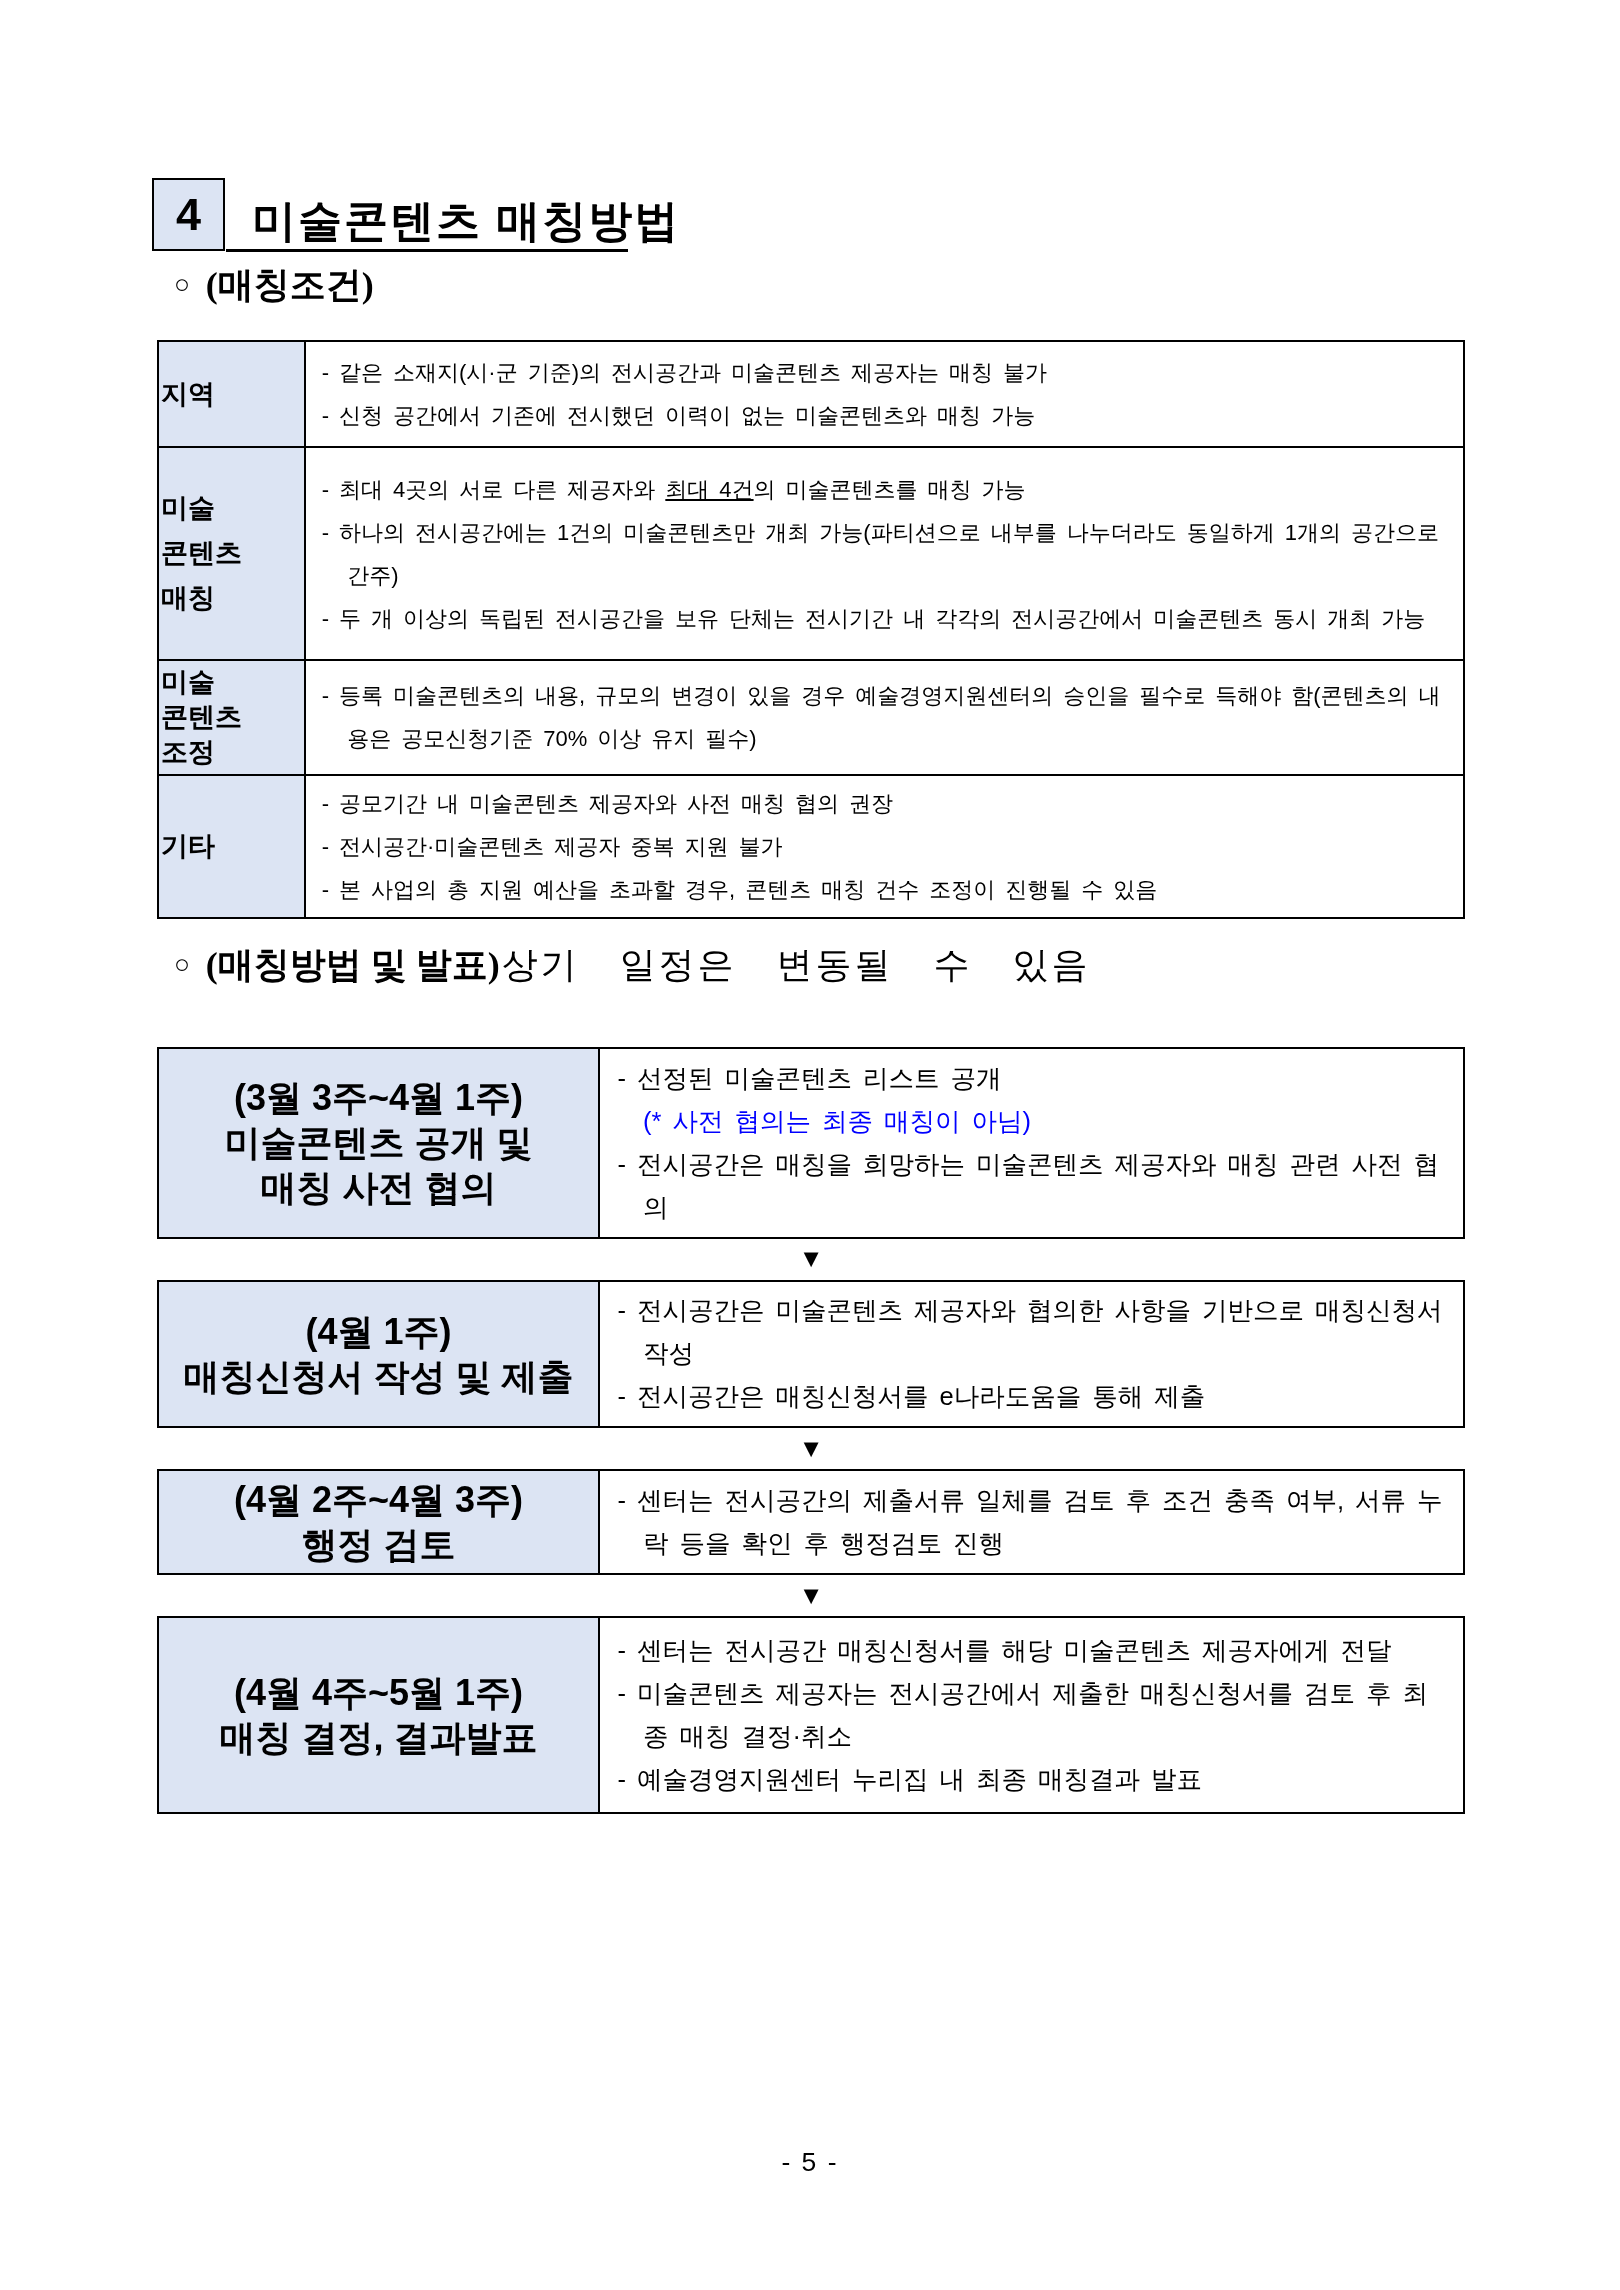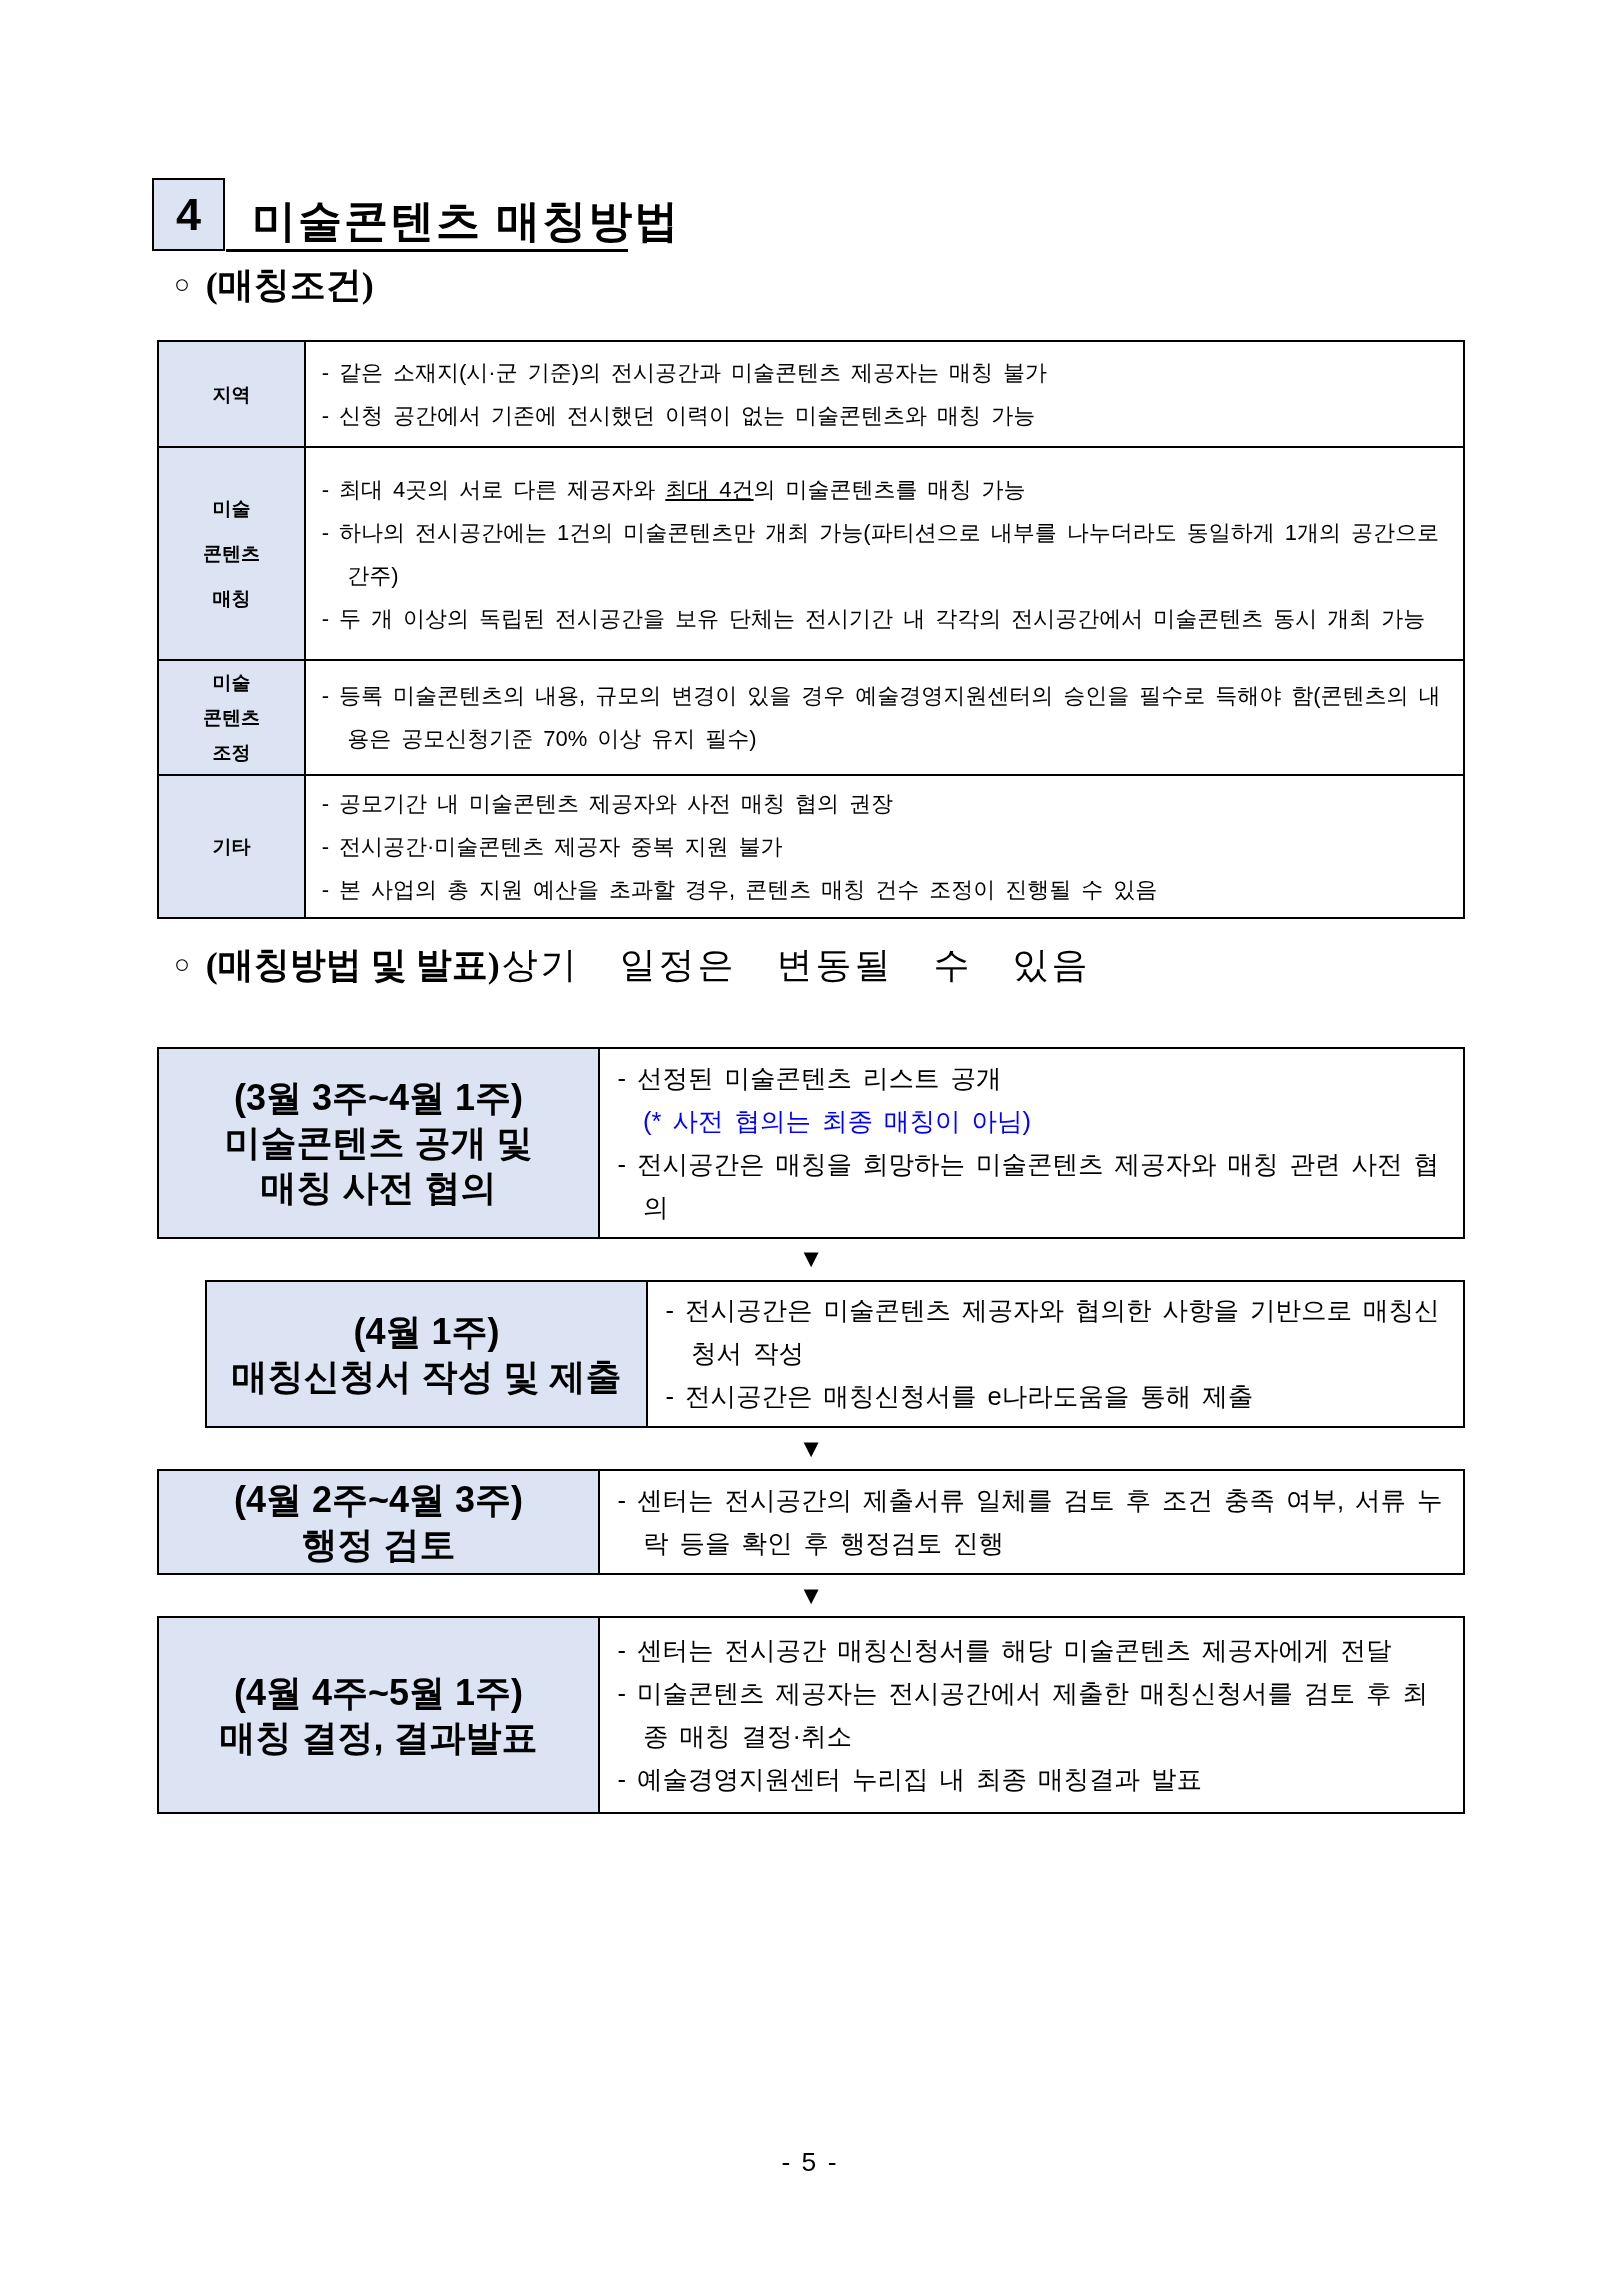--- a/index.html
+++ b/index.html
@@ -47,21 +47,21 @@
   .h-suffix{font-weight:normal;margin-left:2px;word-spacing:15.7px;letter-spacing:2.9px;font-family:Liberation Mono, monospace;}
 
   
   .cond-table{
     position:absolute;left:157px;top:340px;width:1308px;
     border-collapse:collapse;table-layout:fixed;
   }
   .cond-table th,.cond-table td{border:2px solid var(--border);}
   .cond-table th{
     width:147px;background:var(--label-bg);
-    font-size:19px;font-weight:bold;text-align:center;vertical-align:middle;
+    font-size:27px;font-weight:bold;text-align:left;vertical-align:middle;
     padding:3.9px 2px;
   }
   .cond-table th .th-line{line-height:45px;}
   .cond-table tr.compact th .th-line{line-height:35px;}
   .cond-table td{
     padding:5.9px 15.7px;vertical-align:middle;
     font-size:22px;line-height:43px;word-spacing:3.9px;
   }
   .cond-table tr:nth-child(1){height:106px;}
   .cond-table tr:nth-child(2){height:213px;}
@@ -71,21 +71,21 @@
   
   .item{padding-left:25.5px;text-indent:-25.5px;}
   .item.no-dash{text-indent:0;}
   .seg-bold-underline{font-weight:normal;text-decoration:underline;}
   .seg-blue{color:var(--blue);}
 
   
   .flow{position:absolute;left:157px;top:1047px;width:1308px;}
   .flow-step{display:flex;border:2px solid var(--border);background:#ffffff;}
   .flow-step.step-0{min-height:137px;}
-  .flow-step.step-1{min-height:102px;margin-left:48px;}
+  .flow-step.step-1{min-height:102px;}
   .flow-step.step-2{min-height:102px;}
   .flow-step.step-3{min-height:198px;}
   .flow-label{
     width:441px;flex:0 0 441px;
     background:var(--label-bg);border-right:2px solid var(--border);
     display:flex;flex-direction:column;justify-content:center;align-items:center;
     text-align:center;font-size:36px;font-weight:bold;line-height:45px;
     padding:3.9px 7.8px;
   }
   .flow-content{

